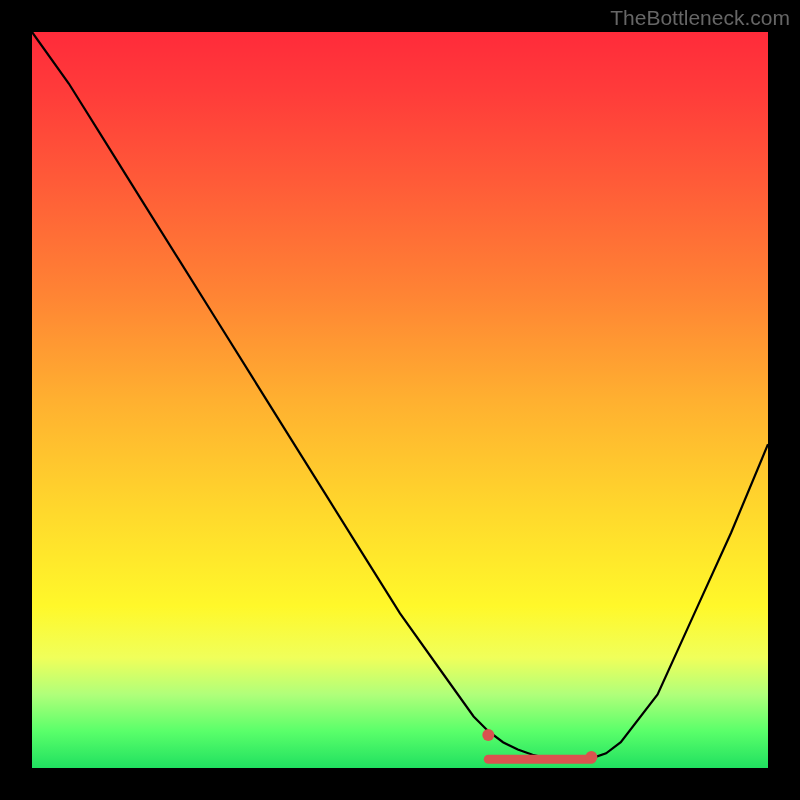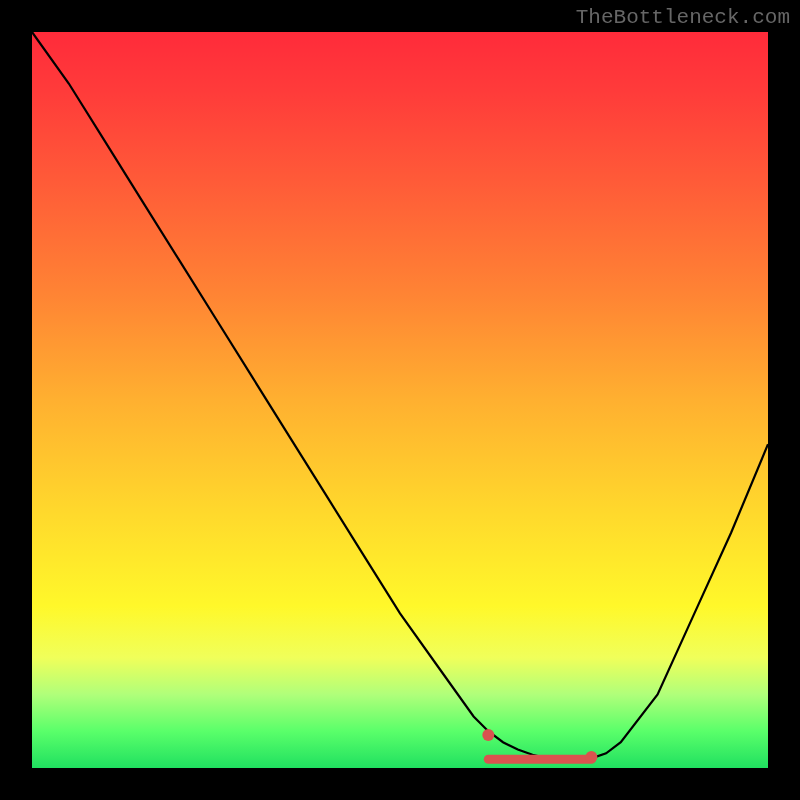--- a/index.html
+++ b/index.html
@@ -1,17 +1,17 @@
 <!DOCTYPE html>
 <html><head>
 <meta charset="utf-8">
 <style>
   * { margin: 0; padding: 0; box-sizing: border-box; }
   body { width: 800px; height: 800px; overflow: hidden; font-family: Arial, sans-serif; }
-  .chart-container { width: 800px; height: 800px; position: relative; background: #000; font-family: Liberation Mono, monospace; }
+  .chart-container { width: 800px; height: 800px; position: relative; background: #000; }
   .plot-area { position: absolute; left: 32px; top: 32px; width: 736px; height: 736px; }
   .gradient-bg { position: absolute; inset: 0; background: linear-gradient(to bottom,
     #ff2b3a 0%,
     #ff3b3a 8%,
     #ff5a38 20%,
     #ff8234 35%,
     #ffb030 50%,
     #ffd82c 65%,
     #fff82a 78%,
     #f0ff5a 85%,

